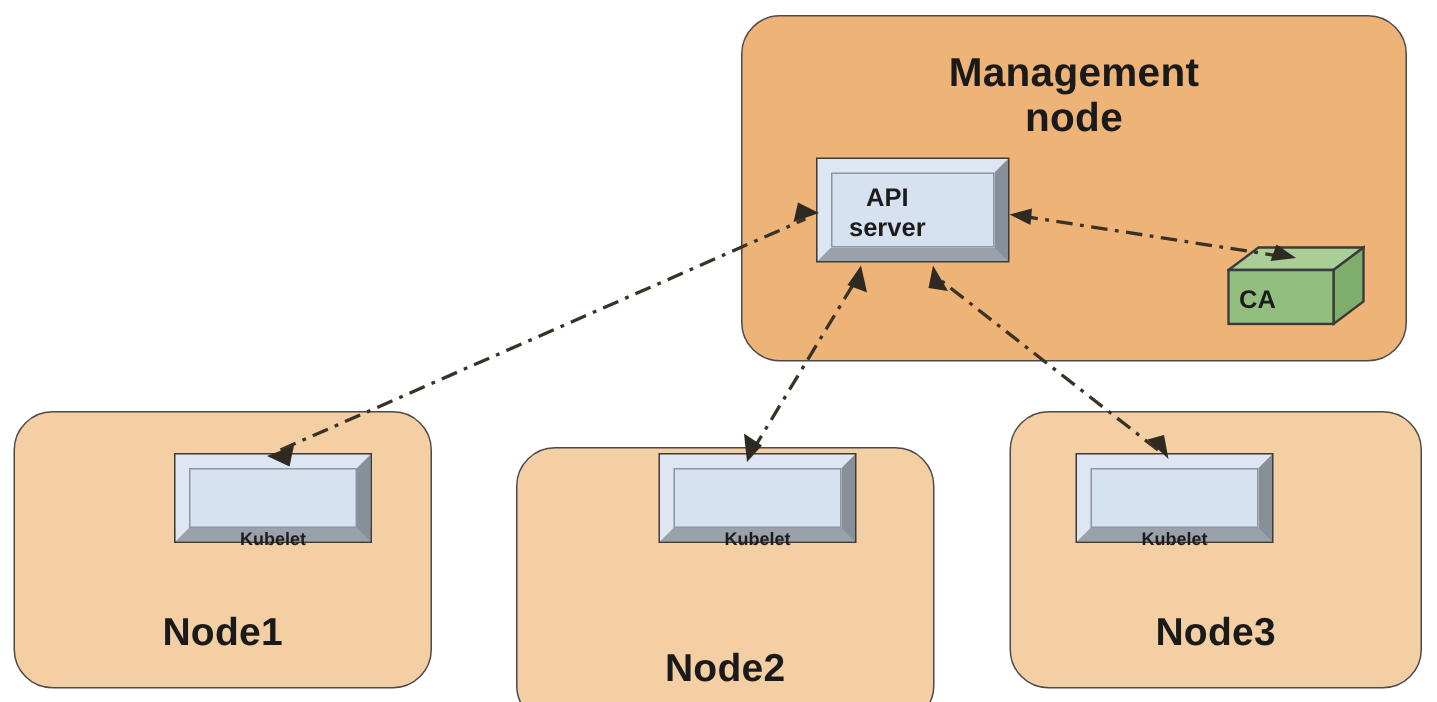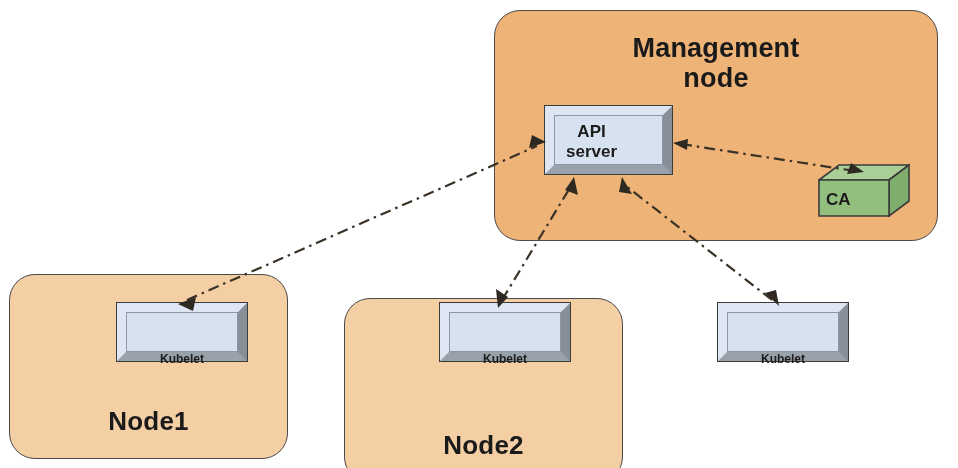--- a/index.html
+++ b/index.html
@@ -194,20 +194,23 @@
 
   <div class="region worker-node" id="node2">
     <div class="region-label worker-label">Node2</div>
   </div>
   <div class="plate kubelet-plate" id="kubelet2">
     <div class="plate-inner">
       <div class="plate-text kubelet-label">Kubelet</div>
     </div>
   </div>
 
+  <div class="region worker-node" id="node3">
+    <div class="region-label worker-label">Node3</div>
+  </div>
   <div class="plate kubelet-plate" id="kubelet3">
     <div class="plate-inner">
       <div class="plate-text kubelet-label">Kubelet</div>
     </div>
   </div>
 
   <svg id="connectors">
 
     <line class="conn" x1="187" y1="300" x2="537" y2="146"></line>
     <polygon class="head" points="178,304 196,297 193,311"></polygon>

